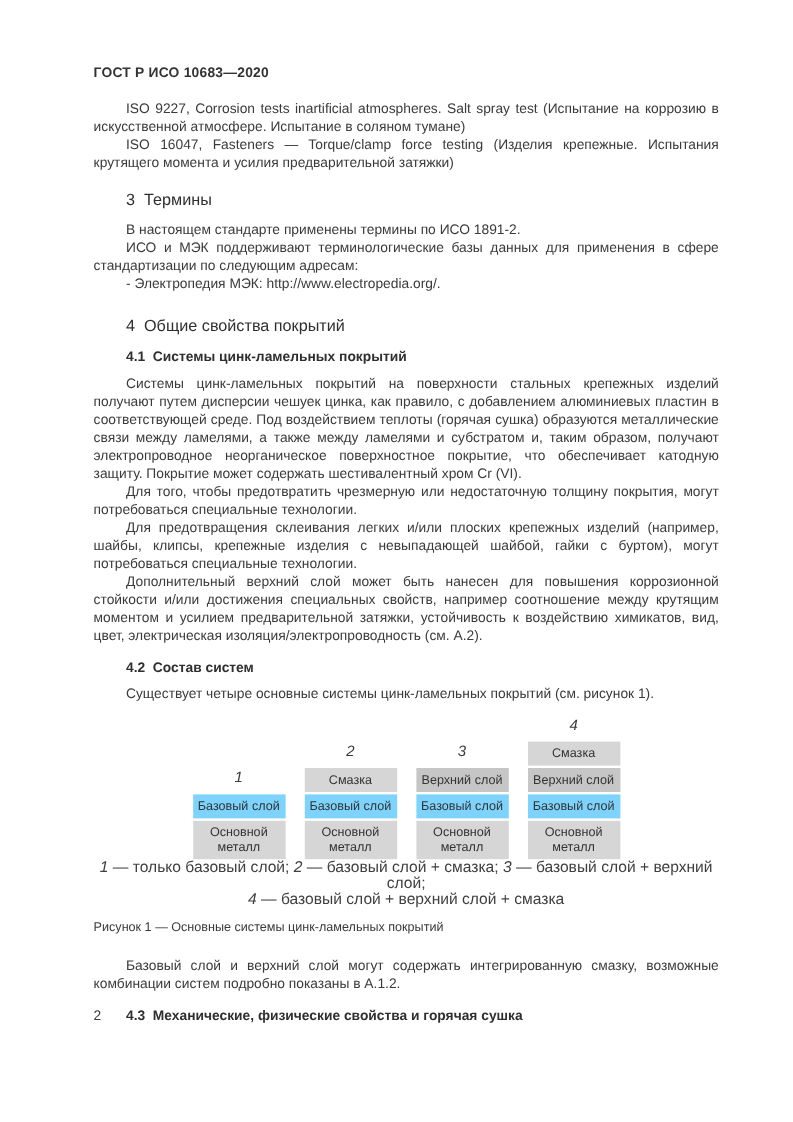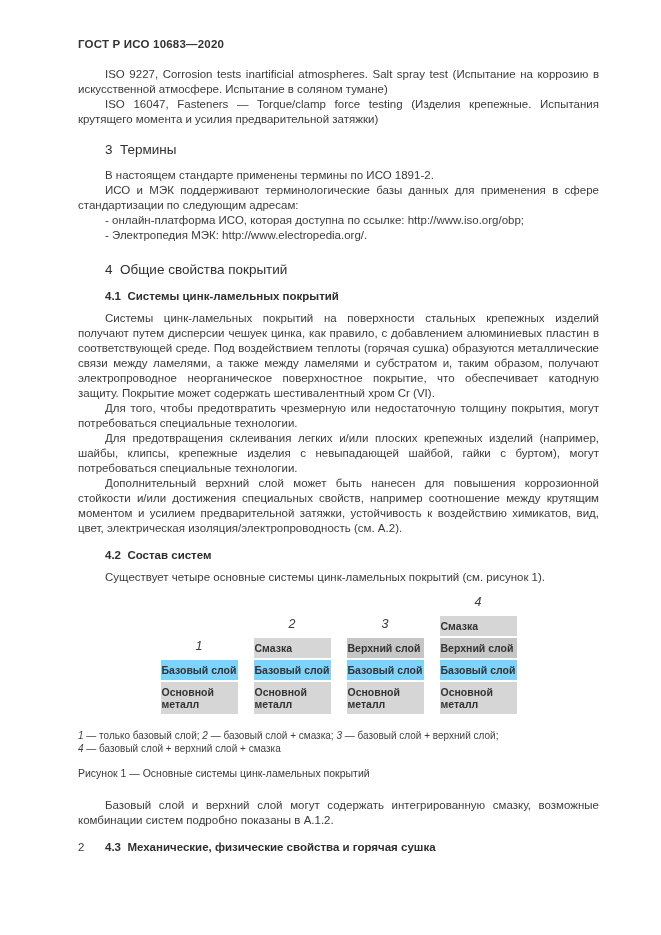--- a/index.html
+++ b/index.html
@@ -7,21 +7,21 @@
   body {
     width: 661px;
     height: 935px;
     font-family: "Liberation Sans", "DejaVu Sans", sans-serif;
     color: #3b3b3b;
     overflow: hidden;
   }
   .page {
     width: 647px;
     height: 935px;
-    padding: 38px 48px 0 78px;
+    padding: 55px 48px 0 78px;
     position: relative;
   }
   .doc-header {
     font-size: 11.5px;
     font-weight: bold;
     letter-spacing: 0.2px;
     margin-bottom: 17px;
     color: #333;
   }
   .para {
@@ -65,34 +65,33 @@
   }
   .fig-label {
     font-style: italic;
     font-size: 12.5px;
     text-align: center;
     color: #3b3b3b;
     margin-bottom: 5px;
   }
   .layer {
     font-size: 10.5px;
-    font-weight: bold;
+    font-weight: normal;
     line-height: 12px;
-    text-align: left;
+    text-align: center;
     padding: 4px 1px;
     margin-top: 2px;
     color: #333;
   }
   .layer.gray  { background: #d6d6d6; }
   .layer.dark  { background: #c6c6c6; }
   .layer.plain { background: #7dd3fc; }
   .fig-legend {
-    margin-top: 15px;
-    text-align: left;
-    font-size: 10px;
+    text-align: center;
+    font-size: 13px;
     line-height: 13px;
     color: #3f3f3f;
   }
   .fig-legend i { font-style: italic; }
   .fig-caption {
     margin-top: 12px;
     text-align: left;
     font-size: 10.5px;
     color: #3a3a3a;
   }
@@ -110,21 +109,20 @@
 <div class="page">
 
   <div class="doc-header">ГОСТ Р ИСО 10683—2020</div>
 
   <p class="para">ISO 9227, Corrosion tests inartificial atmospheres. Salt spray test (Испытание на коррозию в искусственной атмосфере. Испытание в соляном тумане)</p>
   <p class="para">ISO 16047, Fasteners — Torque/clamp force testing (Изделия крепежные. Испытания крутящего момента и усилия предварительной затяжки)</p>
 
   <div class="h-section">3&nbsp;&nbsp;Термины</div>
   <p class="para">В настоящем стандарте применены термины по ИСО 1891-2.</p>
   <p class="para">ИСО и МЭК поддерживают терминологические базы данных для применения в сфере стандартизации по следующим адресам:</p>
-  <p class="para hang">- онлайн-платформа ИСО, которая доступна по ссылке: http://www.iso.org/obp;</p>
   <p class="para hang">- Электропедия МЭК: http://www.electropedia.org/.</p>
 
   <div class="h-section" style="margin-top:19px">4&nbsp;&nbsp;Общие свойства покрытий</div>
 
   <div class="h-sub">4.1&nbsp;&nbsp;Системы цинк-ламельных покрытий</div>
   <p class="para">Системы цинк-ламельных покрытий на поверхности стальных крепежных изделий получают путем дисперсии чешуек цинка, как правило, с добавлением алюминиевых пластин в соответствующей среде. Под воздействием теплоты (горячая сушка) образуются металлические связи между ламелями, а также между ламелями и субстратом и, таким образом, получают электропроводное неорганическое поверхностное покрытие, что обеспечивает катодную защиту. Покрытие может содержать шестивалентный хром Cr (VI).</p>
   <p class="para">Для того, чтобы предотвратить чрезмерную или недостаточную толщину покрытия, могут потребоваться специальные технологии.</p>
   <p class="para">Для предотвращения склеивания легких и/или плоских крепежных изделий (например, шайбы, клипсы, крепежные изделия с невыпадающей шайбой, гайки с буртом), могут потребоваться специальные технологии.</p>
   <p class="para">Дополнительный верхний слой может быть нанесен для повышения коррозионной стойкости и/или достижения специальных свойств, например соотношение между крутящим моментом и усилием предварительной затяжки, устойчивость к воздействию химикатов, вид, цвет, электрическая изоляция/электропроводность (см. А.2).</p>
 

